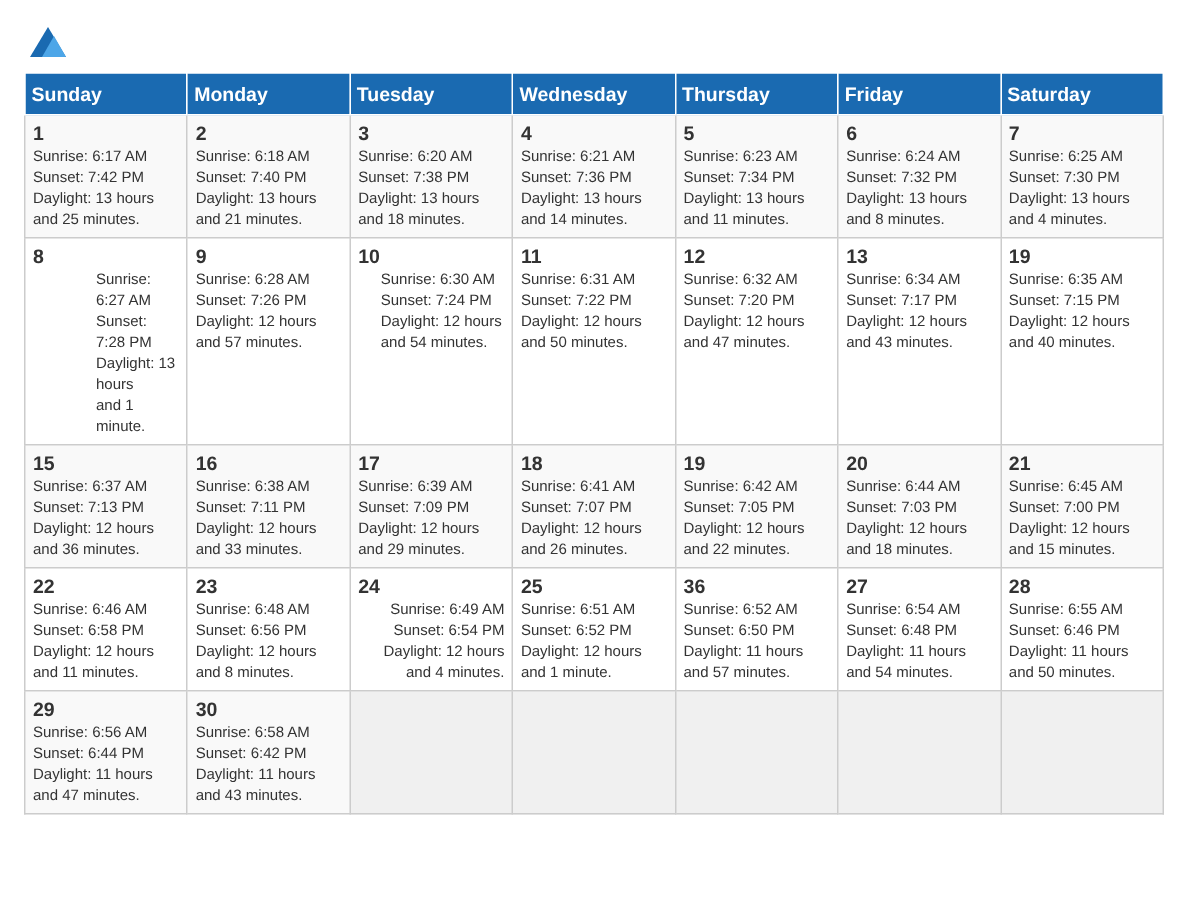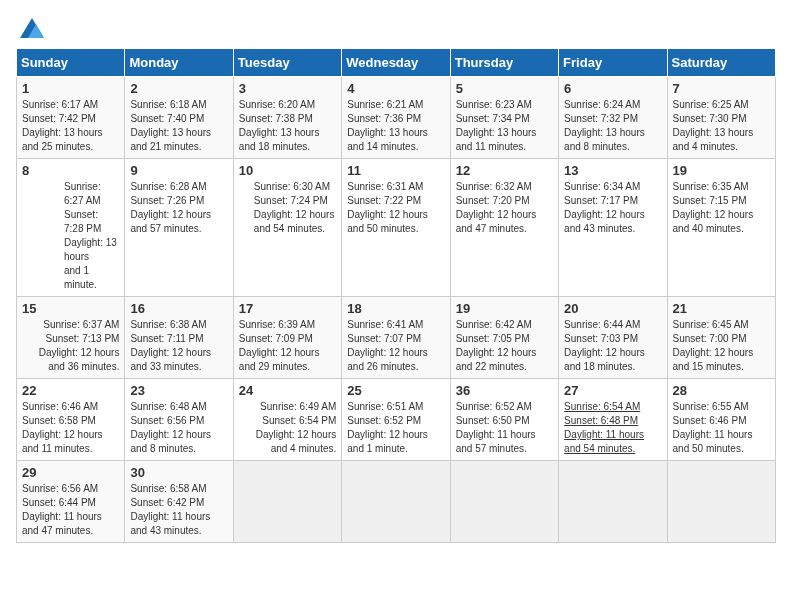--- a/index.html
+++ b/index.html
@@ -224,21 +224,21 @@
           <span class="day-number">19</span>
           <div class="cell-content" style="white-space: pre-line;">Sunrise: 6:35 AM
 Sunset: 7:15 PM
 Daylight: 12 hours
 and 40 minutes.</div>
         </td>
       </tr>
       <tr>
         <td>
           <span class="day-number">15</span>
-          <div class="cell-content" style="white-space: pre-line; text-align: right;">Sunrise: 6:37 AM
+          <div class="cell-content" style="white-space: pre-line;">Sunrise: 6:37 AM
 Sunset: 7:13 PM
 Daylight: 12 hours
 and 36 minutes.</div>
         </td>
         <td>
           <span class="day-number">16</span>
           <div class="cell-content" style="white-space: pre-line;">Sunrise: 6:38 AM
 Sunset: 7:11 PM
 Daylight: 12 hours
 and 33 minutes.</div>
@@ -310,21 +310,21 @@
         </td>
         <td>
           <span class="day-number">36</span>
           <div class="cell-content" style="white-space: pre-line;">Sunrise: 6:52 AM
 Sunset: 6:50 PM
 Daylight: 11 hours
 and 57 minutes.</div>
         </td>
         <td>
           <span class="day-number">27</span>
-          <div class="cell-content" style="white-space: pre-line; text-decoration: underline;">Sunrise: 6:54 AM
+          <div class="cell-content" style="white-space: pre-line;">Sunrise: 6:54 AM
 Sunset: 6:48 PM
 Daylight: 11 hours
 and 54 minutes.</div>
         </td>
         <td>
           <span class="day-number">28</span>
           <div class="cell-content" style="white-space: pre-line;">Sunrise: 6:55 AM
 Sunset: 6:46 PM
 Daylight: 11 hours
 and 50 minutes.</div>

